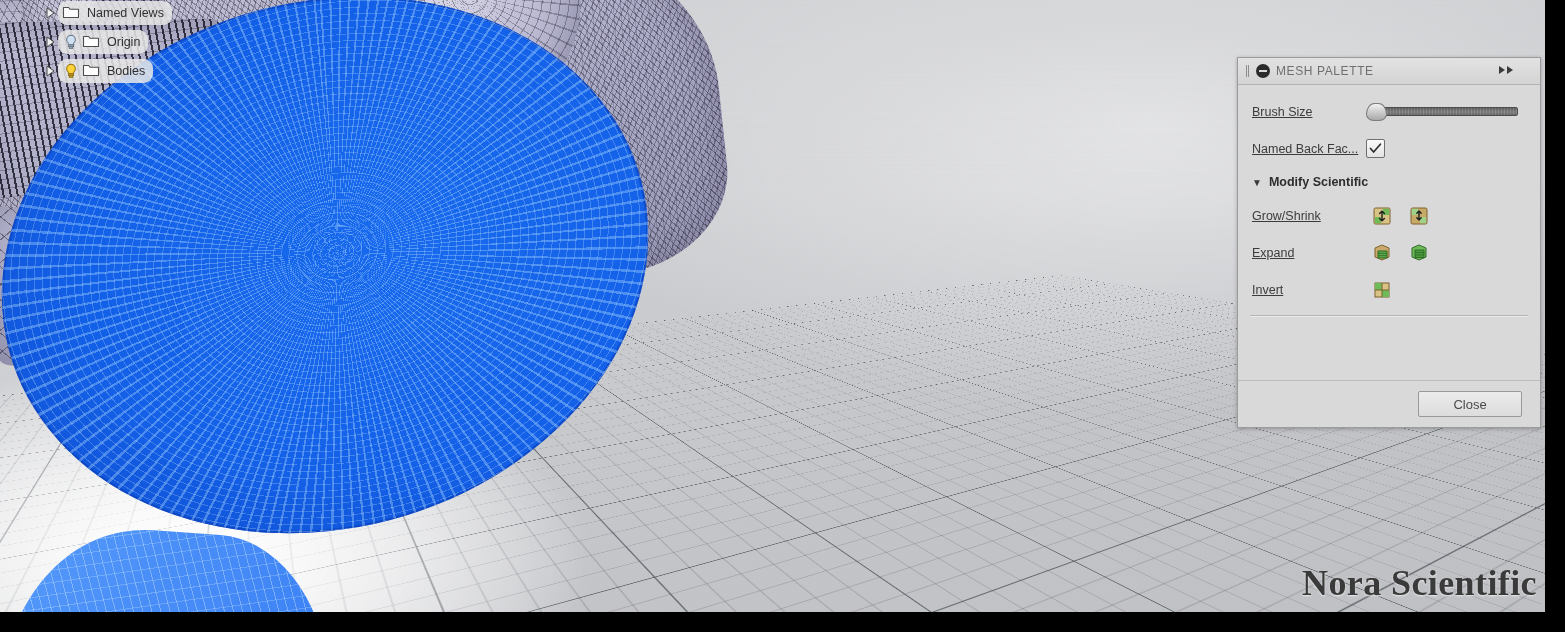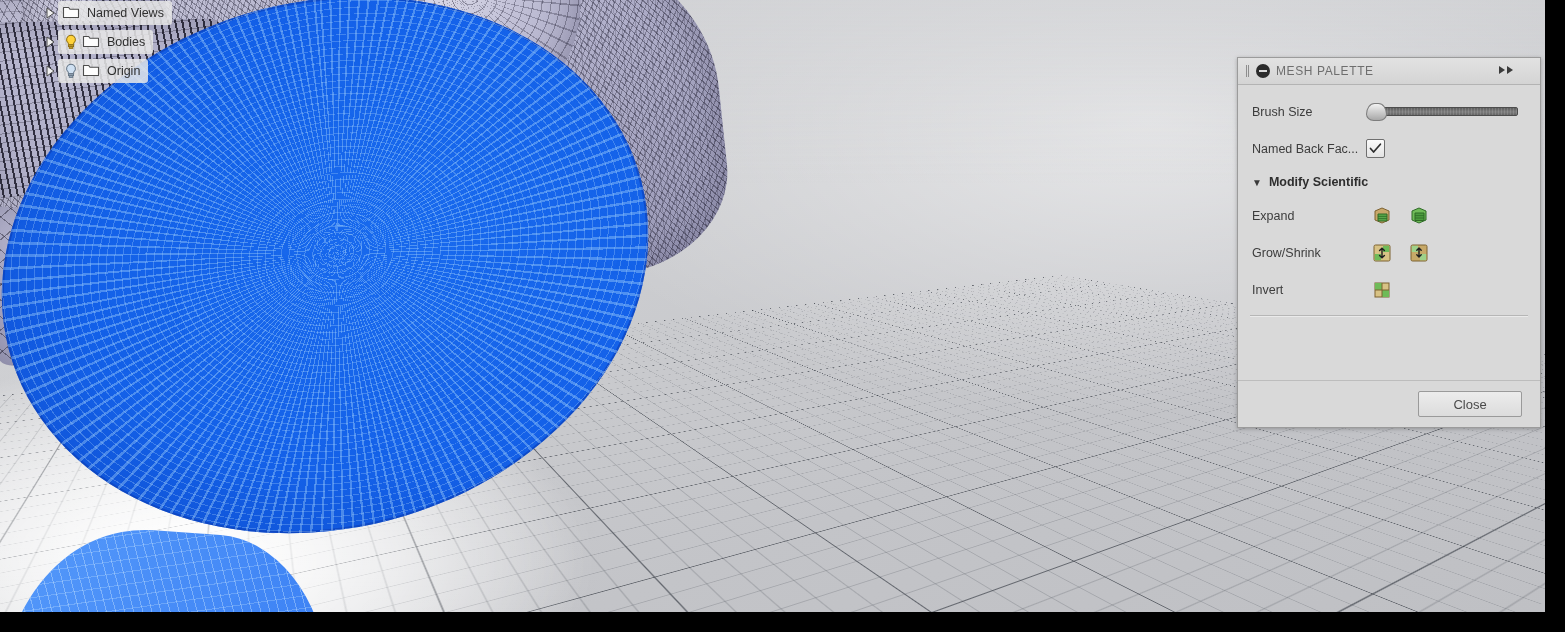--- a/index.html
+++ b/index.html
@@ -140,21 +140,21 @@
       repeating-linear-gradient(78deg, rgba(210,230,255,.35) 0 1px, transparent 1px 9px),
       repeating-linear-gradient(-12deg, rgba(200,225,255,.25) 0 1px, transparent 1px 12px);
     mix-blend-mode:screen;
   }
 
   
   #browser{position:absolute;left:42px;top:0px;width:210px;font-size:12.5px;color:#3a3a3a;}
   .tree-row{display:flex;align-items:center;height:26px;margin-bottom:3px;}
   .disc{width:16px;height:26px;display:flex;align-items:center;justify-content:center;flex:0 0 16px;}
   .disc svg{display:block;}
-  .row-chip{display:flex;align-items:center;background:rgba(232,232,232,.86);border-radius:3px;padding:2px 8px 2px 4px;height:20px;}
+  .row-chip{display:flex;align-items:center;background:rgba(232,232,232,.86);border-radius:9px;padding:2px 8px 2px 4px;height:20px;}
   .bulb{width:18px;height:18px;flex:0 0 18px;margin-right:2px;}
   .folder{width:18px;height:18px;flex:0 0 18px;margin-right:7px;}
   .tree-label{white-space:nowrap;color:#2f2f2f;font-size:12.5px;}
 
   
   #mesh-palette{
     position:absolute;left:1237px;top:57px;width:302px;height:369px;
     background:#d9d9d9;border:1px solid #9b9b9b;
     box-shadow:0 1px 4px rgba(0,0,0,.25);
     font-size:12.5px;color:#3c3c3c;
@@ -163,21 +163,21 @@
     background:linear-gradient(180deg,#e2e2e2 0%,#d4d4d4 100%);border-bottom:1px solid #b3b3b3;}
   .grip{width:8px;height:14px;flex:0 0 8px;display:flex;align-items:center;justify-content:center;}
   .grip i{display:block;width:1px;height:12px;background:#8e8e8e;box-shadow:2px 0 0 #8e8e8e;}
   .mp-title{letter-spacing:.6px;font-size:12px;color:#6e6e6e;margin-left:6px;}
   .mp-collapse{width:14px;height:14px;border-radius:50%;background:#2b2b2b;display:flex;align-items:center;justify-content:center;margin-left:6px;flex:0 0 14px;}
   .mp-collapse i{display:block;width:8px;height:2px;background:#d9d9d9;}
   .mp-spacer{flex:1;}
   .mp-dock{color:#3b3b3b;font-size:12px;letter-spacing:-2px;}
 
   .mp-body{padding:8px 0 0 0;}
-  .mp-row{display:flex;align-items:center;height:37px;padding:0 14px;}
+  .mp-row{display:flex;align-items:center;height:37px;padding:0 14px;text-decoration:underline;}
   .mp-label{width:114px;flex:0 0 114px;color:#3c3c3c;font-size:12.5px;}
   .mp-label.wide{width:120px;flex:0 0 120px;}
 
   
   .slider{position:relative;width:152px;height:16px;display:flex;align-items:center;}
   .slider .track{position:absolute;left:14px;right:0;height:7px;border-radius:2px;
     background:linear-gradient(180deg,#5e5e5e 0%,#7d7d7d 55%,#666 100%);
     border:1px solid #4d4d4d;
     background-image:repeating-linear-gradient(90deg, rgba(255,255,255,.13) 0 1px, transparent 1px 3px),
                      linear-gradient(180deg,#5e5e5e 0%,#7d7d7d 55%,#666 100%);}
@@ -294,54 +294,54 @@
 
       <div class="tree-row">
         <span class="disc">
           <svg width="9" height="12" viewBox="0 0 9 12">
               <path d="M1 1 L8 6 L1 11 Z" fill="#f0f0f0" stroke="#4a4a4a" stroke-width="1"></path>
             </svg>
         </span>
         <span class="row-chip">
           <span class="bulb">
             <svg width="18" height="18" viewBox="0 0 18 18">
-              <path d="M9 2.2 a4.4 4.4 0 0 1 2.7 7.9 v1.6 h-5.4 v-1.6 A4.4 4.4 0 0 1 9 2.2 Z" fill="#ffd23a" stroke="#8a6a10" stroke-width="1"></path>
-              <rect x="6.4" y="12.1" width="5.2" height="1.5" fill="#e6bd33" stroke="#8a6a10" stroke-width=".8"></rect>
-              <rect x="7.2" y="14" width="3.6" height="1.4" fill="#e6bd33" stroke="#8a6a10" stroke-width=".8"></rect>
+              <path d="M9 2.2 a4.4 4.4 0 0 1 2.7 7.9 v1.6 h-5.4 v-1.6 A4.4 4.4 0 0 1 9 2.2 Z" fill="#cfe0f2" stroke="#5e6f80" stroke-width="1"></path>
+              <rect x="6.4" y="12.1" width="5.2" height="1.5" fill="#b9cadc" stroke="#5e6f80" stroke-width=".8"></rect>
+              <rect x="7.2" y="14" width="3.6" height="1.4" fill="#b9cadc" stroke="#5e6f80" stroke-width=".8"></rect>
             </svg>
           </span>
           <span class="folder">
             <svg width="18" height="16" viewBox="0 0 18 16">
                 <path d="M1.5 3.5 h5.2 l1.4 1.8 h8.4 v8.2 h-15 Z" fill="#fdfdfd" stroke="#4d4d4d" stroke-width="1.1" stroke-linejoin="round"></path>
               </svg>
           </span>
-          <span class="tree-label">Bodies</span>
+          <span class="tree-label">Origin</span>
         </span>
       </div>
 
       <div class="tree-row">
         <span class="disc">
           <svg width="9" height="12" viewBox="0 0 9 12">
               <path d="M1 1 L8 6 L1 11 Z" fill="#f0f0f0" stroke="#4a4a4a" stroke-width="1"></path>
             </svg>
         </span>
         <span class="row-chip">
           <span class="bulb">
             <svg width="18" height="18" viewBox="0 0 18 18">
-              <path d="M9 2.2 a4.4 4.4 0 0 1 2.7 7.9 v1.6 h-5.4 v-1.6 A4.4 4.4 0 0 1 9 2.2 Z" fill="#cfe0f2" stroke="#5e6f80" stroke-width="1"></path>
-              <rect x="6.4" y="12.1" width="5.2" height="1.5" fill="#b9cadc" stroke="#5e6f80" stroke-width=".8"></rect>
-              <rect x="7.2" y="14" width="3.6" height="1.4" fill="#b9cadc" stroke="#5e6f80" stroke-width=".8"></rect>
+              <path d="M9 2.2 a4.4 4.4 0 0 1 2.7 7.9 v1.6 h-5.4 v-1.6 A4.4 4.4 0 0 1 9 2.2 Z" fill="#ffd23a" stroke="#8a6a10" stroke-width="1"></path>
+              <rect x="6.4" y="12.1" width="5.2" height="1.5" fill="#e6bd33" stroke="#8a6a10" stroke-width=".8"></rect>
+              <rect x="7.2" y="14" width="3.6" height="1.4" fill="#e6bd33" stroke="#8a6a10" stroke-width=".8"></rect>
             </svg>
           </span>
           <span class="folder">
             <svg width="18" height="16" viewBox="0 0 18 16">
                 <path d="M1.5 3.5 h5.2 l1.4 1.8 h8.4 v8.2 h-15 Z" fill="#fdfdfd" stroke="#4d4d4d" stroke-width="1.1" stroke-linejoin="round"></path>
               </svg>
           </span>
-          <span class="tree-label">Origin</span>
+          <span class="tree-label">Bodies</span>
         </span>
       </div>
 
     </div>
 
     <div id="mesh-palette">
 
       <div class="mp-header">
         <span class="grip">
             <i></i>
@@ -373,57 +373,57 @@
           <span class="checkbox">
             <svg width="13" height="11" viewBox="0 0 13 11">
                 <path d="M1.5 5.5 L4.6 9 L11.4 1.2" fill="none" stroke="#2d2d2d" stroke-width="1.7" stroke-linecap="round" stroke-linejoin="round"></path>
               </svg>
           </span>
         </div>
 
         <div class="mp-section">
           <span class="caret">▼</span>
           <span>Modify Scientific</span>
+        </div>
+
+        <div class="mp-row">
+          <span class="mp-label wide">Grow/Shrink</span>
+          <span class="icon-btns">
+            <span class="ibtn">
+              <svg width="20" height="20" viewBox="0 0 20 20">
+                <rect x="2" y="2" width="16" height="16" rx="1.5" fill="#d8c285" stroke="#7d6231" stroke-width="1"></rect>
+                <path d="M11 2.8 h6.2 v6.2 h-6.2 Z M2.8 11 h6.2 v6.2 h-6.2 Z" fill="#6fbb58"></path>
+                <path d="M10 6 v8 M7.6 7.6 L10 5.2 L12.4 7.6 M7.6 12.4 L10 14.8 L12.4 12.4" stroke="#1f1f1f" stroke-width="1.4" fill="none" stroke-linecap="round"></path>
+              </svg>
+            </span>
+            <span class="ibtn">
+              <svg width="20" height="20" viewBox="0 0 20 20">
+                <rect x="2" y="2" width="16" height="16" rx="1.5" fill="#c7a968" stroke="#7d6231" stroke-width="1"></rect>
+                <path d="M2.8 2.8 h6.2 v6.2 h-6.2 Z M11 11 h6.2 v6.2 h-6.2 Z" fill="#9ed189"></path>
+                <path d="M10 5 v9 M7.8 7.2 L10 5 L12.2 7.2 M7.8 11.8 L10 14 L12.2 11.8" stroke="#1f1f1f" stroke-width="1.4" fill="none" stroke-linecap="round"></path>
+              </svg>
+            </span>
+          </span>
         </div>
 
         <div class="mp-row">
           <span class="mp-label wide">Expand</span>
           <span class="icon-btns">
             <span class="ibtn">
               <svg width="20" height="20" viewBox="0 0 20 20">
                 <path d="M3 5 L10 2 L17 5 L17 14 L10 17 L3 14 Z" fill="#c9a86a" stroke="#7d6231" stroke-width="1"></path>
                 <path d="M6 8 h9 v7 h-9 Z" fill="#5aa84a" stroke="#2f6b27" stroke-width="1"></path>
                 <path d="M6 10.4 h9 M6 12.6 h9" stroke="#2f6b27" stroke-width=".8"></path>
               </svg>
             </span>
             <span class="ibtn">
               <svg width="20" height="20" viewBox="0 0 20 20">
                 <path d="M3 5 L10 2 L17 5 L17 14 L10 17 L3 14 Z" fill="#6fbb58" stroke="#2f6b27" stroke-width="1"></path>
                 <path d="M6 7 h9 v7.5 h-9 Z" fill="#4b9c3d" stroke="#2f6b27" stroke-width="1"></path>
                 <path d="M6 9.6 h9 M6 12 h9" stroke="#2f6b27" stroke-width=".8"></path>
-              </svg>
-            </span>
-          </span>
-        </div>
-
-        <div class="mp-row">
-          <span class="mp-label wide">Grow/Shrink</span>
-          <span class="icon-btns">
-            <span class="ibtn">
-              <svg width="20" height="20" viewBox="0 0 20 20">
-                <rect x="2" y="2" width="16" height="16" rx="1.5" fill="#d8c285" stroke="#7d6231" stroke-width="1"></rect>
-                <path d="M11 2.8 h6.2 v6.2 h-6.2 Z M2.8 11 h6.2 v6.2 h-6.2 Z" fill="#6fbb58"></path>
-                <path d="M10 6 v8 M7.6 7.6 L10 5.2 L12.4 7.6 M7.6 12.4 L10 14.8 L12.4 12.4" stroke="#1f1f1f" stroke-width="1.4" fill="none" stroke-linecap="round"></path>
-              </svg>
-            </span>
-            <span class="ibtn">
-              <svg width="20" height="20" viewBox="0 0 20 20">
-                <rect x="2" y="2" width="16" height="16" rx="1.5" fill="#c7a968" stroke="#7d6231" stroke-width="1"></rect>
-                <path d="M2.8 2.8 h6.2 v6.2 h-6.2 Z M11 11 h6.2 v6.2 h-6.2 Z" fill="#9ed189"></path>
-                <path d="M10 5 v9 M7.8 7.2 L10 5 L12.2 7.2 M7.8 11.8 L10 14 L12.2 11.8" stroke="#1f1f1f" stroke-width="1.4" fill="none" stroke-linecap="round"></path>
               </svg>
             </span>
           </span>
         </div>
 
         <div class="mp-row">
           <span class="mp-label wide">Invert</span>
           <span class="icon-btns">
             <span class="ibtn">
               <svg width="20" height="20" viewBox="0 0 20 20">
@@ -439,15 +439,16 @@
         <div class="mp-sep"></div>
 
 
       </div>
 
       <div class="mp-footer">
         <div class="close-btn">Close</div>
       </div>
     </div>
 
+    <div id="watermark">Nora Scientific</div>
 
   </div>
 </div>
 
 </body></html>

